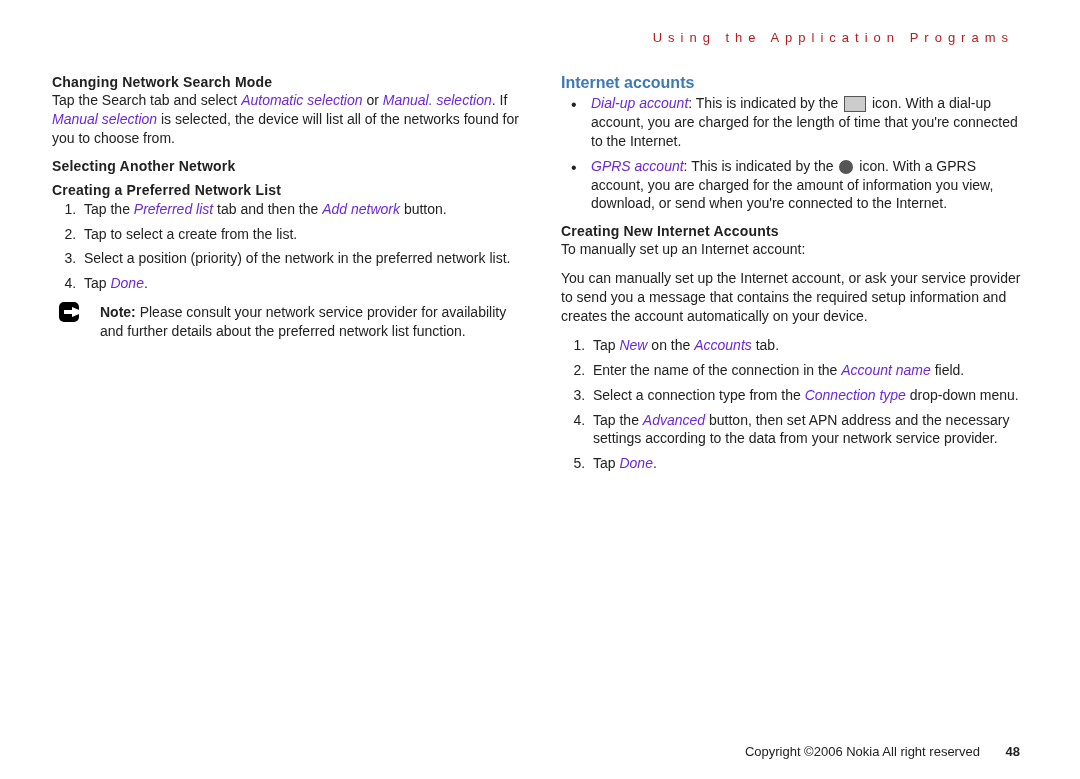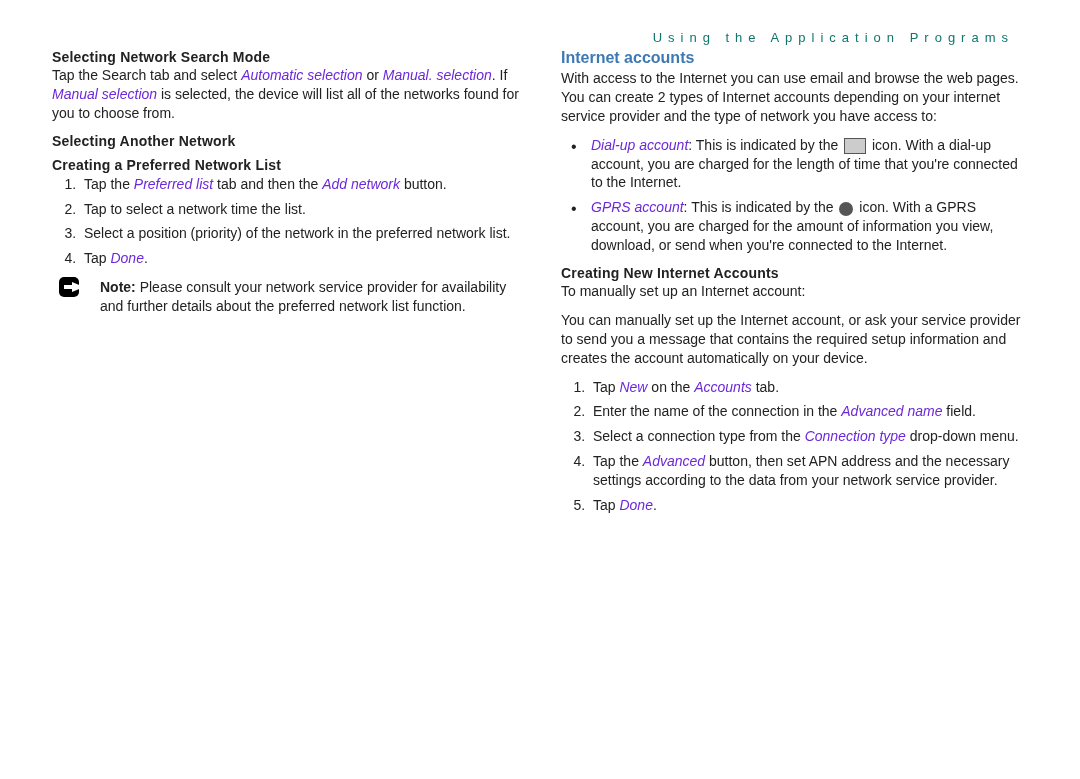--- a/index.html
+++ b/index.html
@@ -16,22 +16,22 @@
   }
   .page {
     padding: 30px 50px 20px 52px;
     box-sizing: border-box;
     width: 1080px;
   }
   .running-header {
     text-align: right;
     font-size: 13px;
     letter-spacing: 6px;
-    color: #0f766e;
-    margin-bottom: 4px;
+    color: #b91c1c;
+    margin-bottom: 29px;
     padding-right: 16px;
   }
   .columns {
     display: flex;
     gap: 40px;
   }
   .col {
     flex: 1;
     min-width: 0;
   }
@@ -132,71 +132,74 @@
 </head>
 <body>
 
 <div class="page">
   <div class="running-header">Using the Application Programs</div>
 
   <div class="columns">
 
     <div class="col">
 
-      <div class="sub-head" style="margin-top:0">Selecting Network Search Mode</div>
+      <div class="sub-head" style="margin-top:0">Changing Network Search Mode</div>
       <p>
         <span>Tap the Search tab and select </span><span class="em">Automatic selection</span><span> or </span><span class="em">Manual. selection</span><span>. If </span><span class="em">Manual selection</span><span> is selected, the device will list all of the networks found for you to choose from.</span>
       </p>
 
       <div class="sub-head">Selecting Another Network</div>
 
 
       <div class="sub-head">Creating a Preferred Network List</div>
       <ol>
         <li><span>Tap the </span><span class="em">Preferred list</span><span> tab and then the </span><span class="em">Add network</span><span> button.</span></li>
-        <li>Tap to select a network time the list.</li>
+        <li>Tap to select a create from the list.</li>
         <li>Select a position (priority) of the network in the preferred network list.</li>
         <li><span>Tap </span><span class="em">Done</span><span>.</span></li>
       </ol>
 
       <div class="note-block">
         <span class="note-icon">
           <svg viewBox="0 0 30 22">
               <rect x="1" y="1" width="20" height="20" rx="5" ry="5" fill="#000"></rect>
               <polygon points="14,6 26,11 14,16" fill="#fff"></polygon>
               <rect x="6" y="9" width="10" height="4" fill="#fff"></rect>
             </svg>
         </span>
         <b>Note:</b><span> Please consult your network service provider for availability and further details about the preferred network list function.</span>
       </div>
 
     </div>
 
     <div class="col">
 
       <div class="section-head">Internet accounts</div>
-      <p>With access to the Internet you can use email and browse the web pages. You can create 2 types of Internet accounts depending on your internet service provider and the type of network you have access to:</p>
 
       <ul class="bul">
         <li>
           <span class="em">Dial-up account</span><span>: This is indicated by the </span><span class="inline-icon"></span><span> icon. With a dial-up account, you are charged for the length of time that you're connected to the Internet.</span>
         </li>
         <li>
           <span class="em">GPRS account</span><span>: This is indicated by the </span><span class="inline-icon round"></span><span> icon. With a GPRS account, you are charged for the amount of information you view, download, or send when you're connected to the Internet.</span>
         </li>
       </ul>
 
       <div class="sub-head">Creating New Internet Accounts</div>
       <p>To manually set up an Internet account:</p>
       <p>You can manually set up the Internet account, or ask your service provider to send you a message that contains the required setup information and creates the account automatically on your device.</p>
 
       <ol>
         <li><span>Tap </span><span class="em">New</span><span> on the </span><span class="em">Accounts</span><span> tab.</span></li>
-        <li><span>Enter the name of the connection in the </span><span class="em">Advanced name</span><span> field.</span></li>
+        <li><span>Enter the name of the connection in the </span><span class="em">Account name</span><span> field.</span></li>
         <li><span>Select a connection type from the </span><span class="em">Connection type</span><span> drop-down menu.</span></li>
         <li><span>Tap the </span><span class="em">Advanced</span><span> button, then set APN address and the necessary settings according to the data from your network service provider.</span></li>
         <li><span>Tap </span><span class="em">Done</span><span>.</span></li>
       </ol>
 
     </div>
   </div>
 
+  <div class="footer">
+    <span>Copyright ©2006 Nokia All right reserved</span>
+    <span class="page-num">48</span>
+  </div>
 </div>
 
 </body></html>

